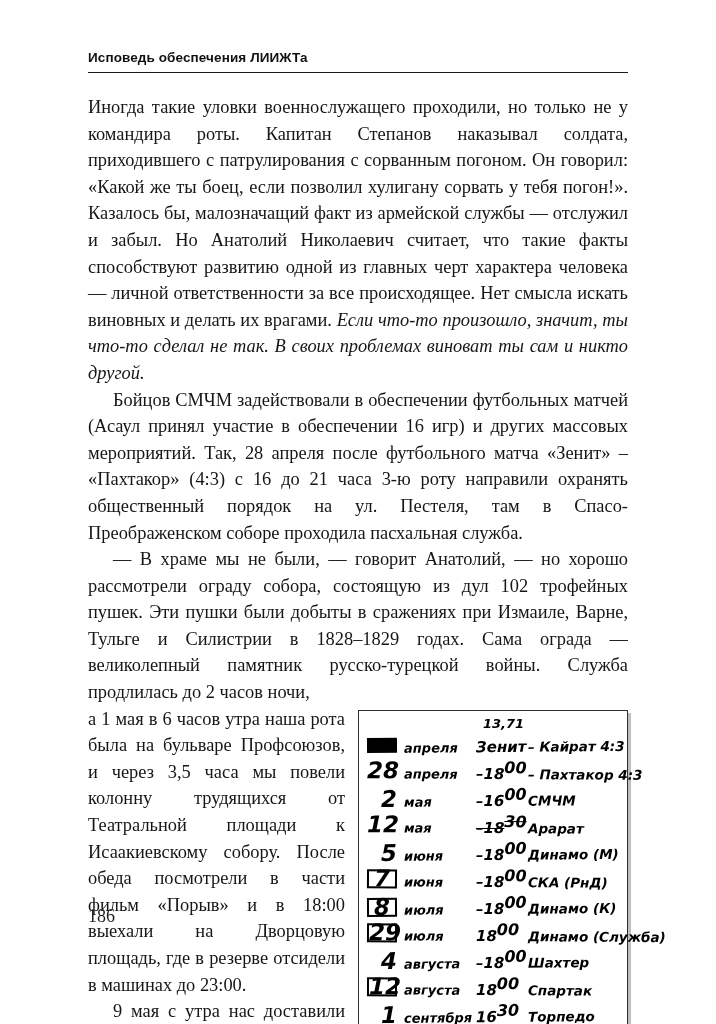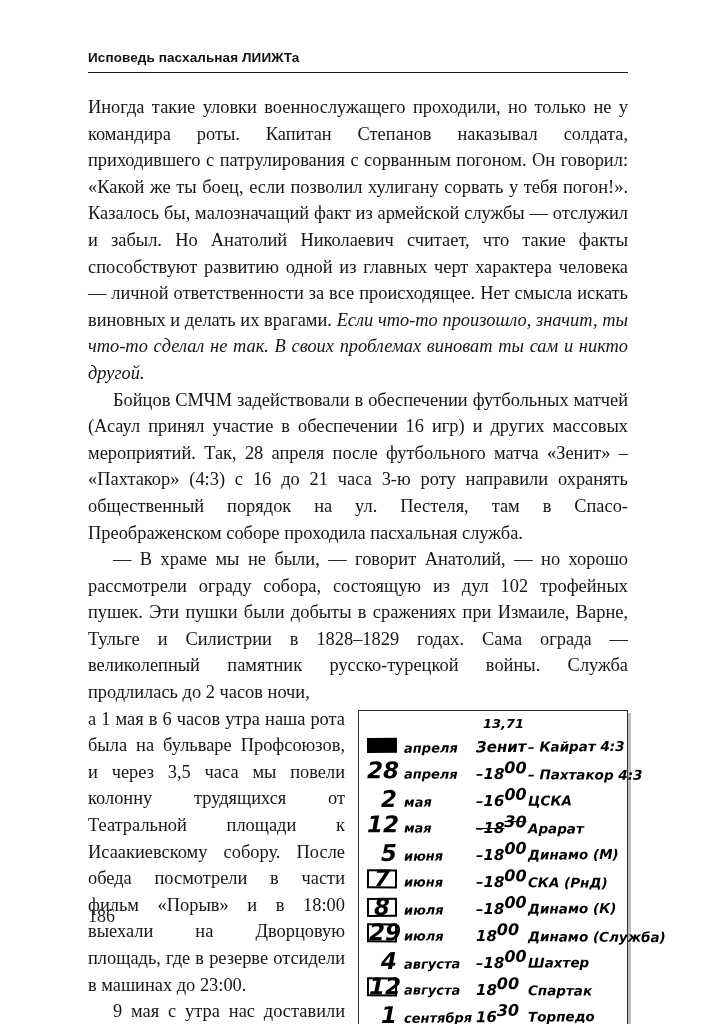--- a/index.html
+++ b/index.html
@@ -35,21 +35,21 @@
   .hw-time sup{font-size:16px;}
   .hw-time.crossed{text-decoration:line-through;}
   .hw-team{flex:1;font-size:13.5px;white-space:nowrap;}
   .page-number{position:absolute;left:88px;top:906px;font-size:18px;color:#222;}
 </style>
 </head>
 <body>
 
 <div class="page">
 
-  <div class="running-head">Исповедь пасхальная ЛИИЖТа</div>
+  <div class="running-head">Исповедь обеспечения ЛИИЖТа</div>
 
   <div class="body-text">
 
     <p><span>Иногда такие уловки военнослужащего проходили, но только не у командира роты. Капитан Степанов наказывал солдата, приходившего с патрулирования с сорванным погоном. Он говорил: «Какой же ты боец, если позволил хулигану сорвать у тебя погон!». Казалось бы, малозначащий факт из армейской службы — отслужил и забыл. Но Анатолий Николаевич считает, что такие факты способствуют развитию одной из главных черт характера человека — личной ответственности за все происходящее. Нет смысла искать виновных и делать их врагами. </span><span class="em">Если что-то произошло, значит, ты что-то сделал не так. В своих проблемах виноват ты сам и никто другой.</span></p>
 
     <p class="indent">Бойцов СМЧМ задействовали в обеспечении футбольных матчей (Асаул принял участие в обеспечении 16 игр) и других массовых мероприятий. Так, 28 апреля после футбольного матча «Зенит» – «Пахтакор» (4:3) с 16 до 21 часа 3-ю роту направили охранять общественный порядок на ул. Пестеля, там в Спасо-Преображенском соборе проходила пасхальная служба.</p>
 
     <p class="indent">— В храме мы не были, — говорит Анатолий, — но хорошо рассмотрели ограду собора, состоящую из дул 102 трофейных пушек. Эти пушки были добыты в сражениях при Измаиле, Варне, Тульге и Силистрии в 1828–1829 годах. Сама ограда — великолепный памятник русско-турецкой войны. Служба продлилась до 2 часов ночи,</p>
 
     <div>
@@ -68,21 +68,21 @@
               <span class="hw-date">28</span>
               <span class="hw-month">апреля</span>
               <span class="hw-time"><span>–18</span><sup>00</sup></span>
               <span class="hw-team">– Пахтакор  4:3</span>
             </div>
 
             <div class="hw-row">
               <span class="hw-date">2</span>
               <span class="hw-month">мая</span>
               <span class="hw-time"><span>–16</span><sup>00</sup></span>
-              <span class="hw-team">ЦСКА</span>
+              <span class="hw-team">СМЧМ</span>
             </div>
 
             <div class="hw-row">
               <span class="hw-date">12</span>
               <span class="hw-month">мая</span>
               <span class="hw-time crossed"><span>–18</span><sup>30</sup></span>
               <span class="hw-team">Арарат</span>
             </div>
 
             <div class="hw-row">

